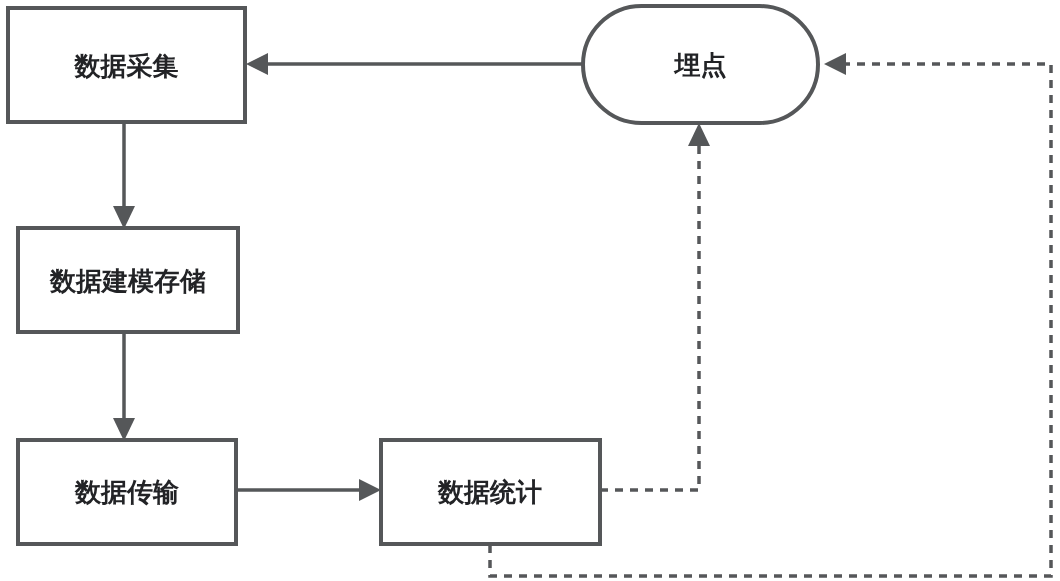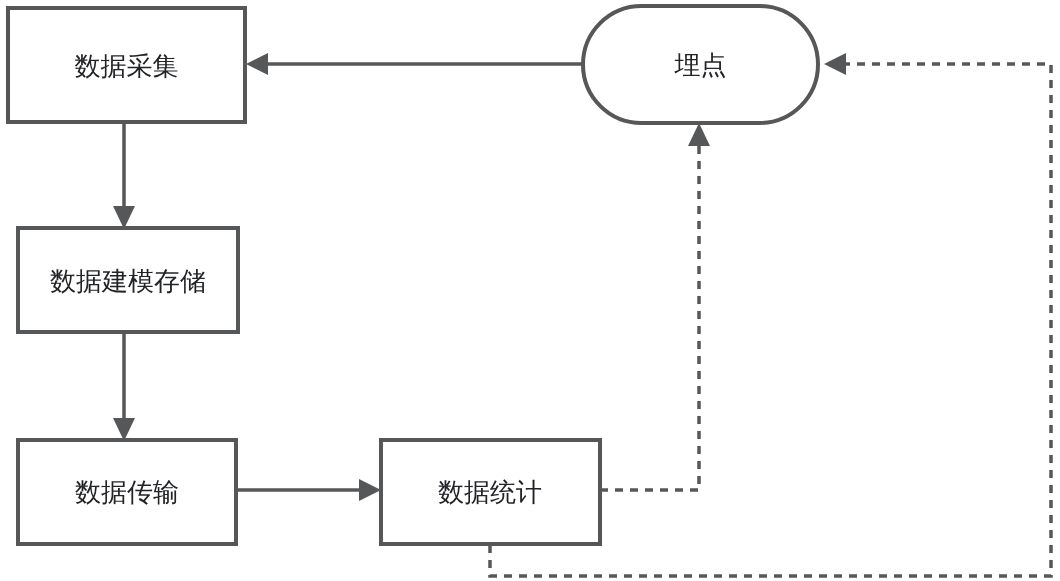--- a/index.html
+++ b/index.html
@@ -11,20 +11,21 @@
     width: 1060px;
     height: 581px;
     overflow: hidden;
     font-family: "Liberation Sans", "DejaVu Sans", sans-serif;
   }
   #diagram-root {
     position: relative;
     width: 1060px;
     height: 434px;
     background: #ffffff;
+    font-weight: bold;
   }
   svg#flowchart {
     display: block;
     width: 1060px;
     height: 581px;
   }
   .node-shape {
     fill: #ffffff;
     stroke: #555759;
     stroke-width: 4;

